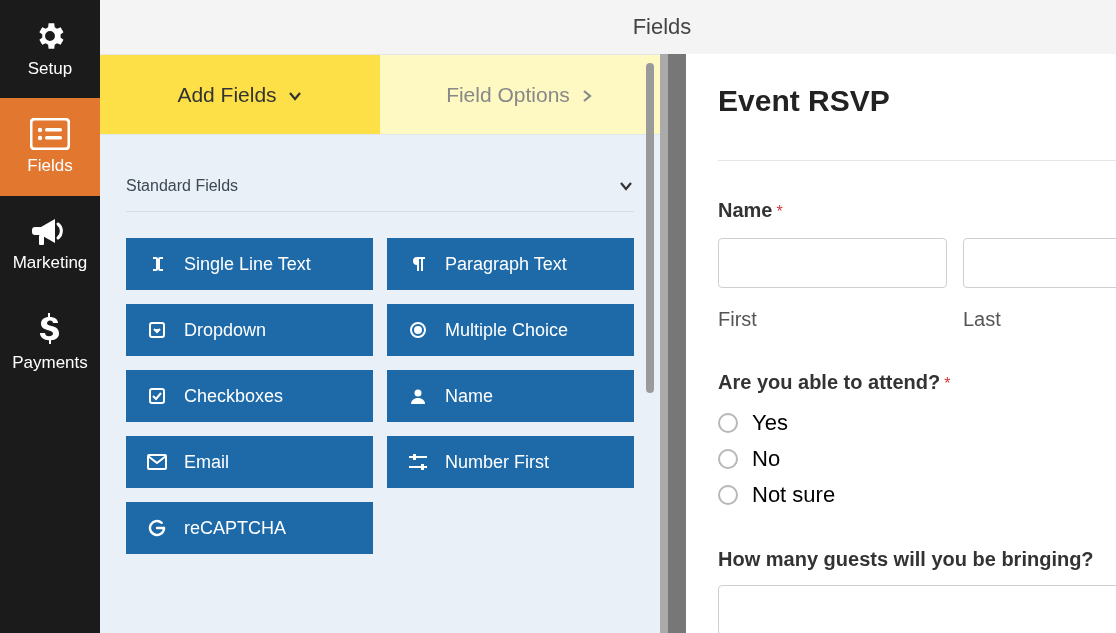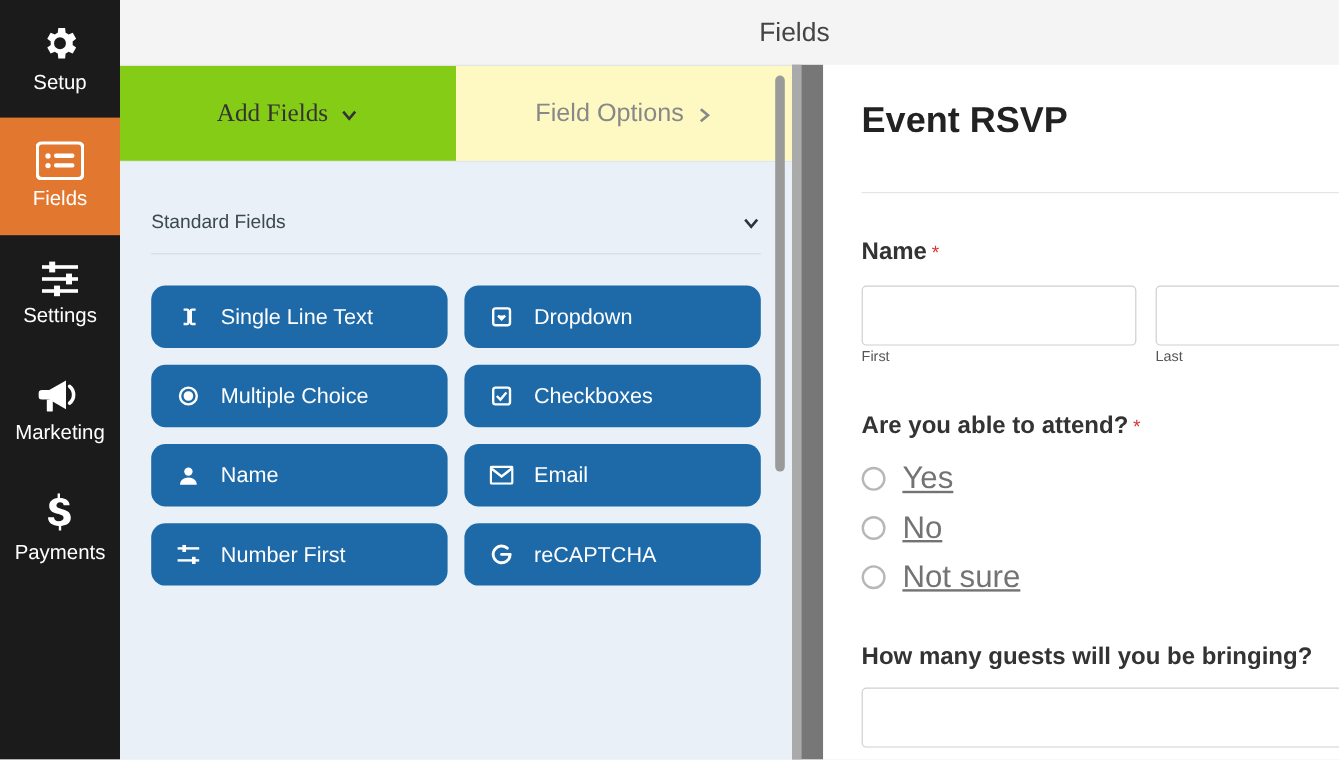--- a/index.html
+++ b/index.html
@@ -41,39 +41,39 @@
     background: #9a9a9a; border-radius: 4px;
   }
   .tabs {
     display: flex; height: 80px; border-bottom: 1px solid #dfe6ee;
   }
   .tab {
     flex: 1; display: flex; align-items: center; justify-content: center; gap: 10px;
     font-size: 21px; color: #3c434a; cursor: pointer;
   }
   .tab.inactive { background: #fef9c3; color: #888; }
-  .tab.active { background: #84cc16; color: #333; font-family: Liberation Serif, serif; }
+  .tab.active { background: #fde047; color: #333; }
   .tab .chev { font-size: 18px; position: relative; top: 1px; }
 
   .section {
     padding: 24px 26px 0 26px;
   }
   .section-header {
     display: flex; align-items: center; justify-content: space-between;
     font-size: 16px; color: #3c4852; padding: 18px 0 16px 0;
     border-bottom: 1px solid #d6dde5;
   }
   .section-header .chev { font-size: 18px; color: #444; }
 
   .field-grid {
     display: grid; grid-template-columns: 1fr 1fr; gap: 14px;
     margin-top: 26px;
   }
   .field-btn {
-    background: #1e6aa8; color: #fff; border: none; border-radius: 12px;
+    background: #1e6aa8; color: #fff; border: none; border-radius: 0;
     height: 52px; display: flex; align-items: center; gap: 16px;
     padding: 0 20px; font-size: 18px; cursor: pointer;
   }
   .field-btn .icon { display:flex; align-items:center; justify-content:center; width: 22px; }
 
   
   .divider {
     width: 26px; background: #777; border-left: 8px solid #aaa; border-right: 0;
   }
 
@@ -84,29 +84,29 @@
   .preview h1 { font-size: 30px; font-weight: 700; color: #222; }
   .hr { border: none; border-top: 1px solid #e5e5e5; margin: 42px 0 38px 0; }
   .field-label { font-size: 20px; font-weight: 600; color: #333; }
   .req { color: #d63638; margin-left: 4px; }
   .name-row { display: flex; gap: 16px; margin-top: 16px; }
   .name-col { flex: 1; display: flex; flex-direction: column; }
   .text-input {
     height: 50px; border: 1px solid #cfcfcf; border-radius: 4px; background: #fff;
     font-size: 16px; padding: 0 10px;
   }
-  .sublabel { font-size: 12px; color: #555; margin-top: 2px; }
+  .sublabel { font-size: 20px; color: #555; margin-top: 20px; }
   .block { margin-top: 40px; }
   .radio-group { margin-top: 16px; display: flex; flex-direction: column; gap: 10px; }
   .radio-row { display: flex; align-items: center; gap: 14px; }
   .radio {
     width: 20px; height: 20px; border: 2px solid #b7b7b7; border-radius: 50%;
     display: inline-block;
   }
-  .radio-label { font-size: 26px; color: #737373; text-decoration: underline; }
+  .radio-label { font-size: 22px; color: #000000; }
   .guests-input { margin-top: 14px; height: 50px; }
 
   
   svg { display: block; }
 </style>
 </head>
 <body>
 
 <div class="app">
 
@@ -126,33 +126,20 @@
             <circle cx="10" cy="12" r="2.2"></circle>
             <rect x="15" y="10" width="17" height="3.6" rx="1.5"></rect>
             <circle cx="10" cy="20" r="2.2"></circle>
             <rect x="15" y="18" width="17" height="3.6" rx="1.5"></rect>
           </svg>
       </span>
       <span>Fields</span>
     </div>
     <div class="side-item">
       <span class="icon">
-        <svg width="34" height="30" viewBox="0 0 34 30" fill="white">
-            <rect x="2" y="4" width="30" height="3"></rect>
-            <rect x="2" y="14" width="30" height="3"></rect>
-            <rect x="2" y="24" width="30" height="3"></rect>
-            <rect x="8" y="1" width="5" height="9"></rect>
-            <rect x="22" y="11" width="5" height="9"></rect>
-            <rect x="12" y="21" width="5" height="9"></rect>
-          </svg>
-      </span>
-      <span>Settings</span>
-    </div>
-    <div class="side-item">
-      <span class="icon">
         <svg width="36" height="30" viewBox="0 0 36 30" fill="white">
             <path d="M3 10h6l14-8v24l-14-8H3a3 3 0 0 1-3-3v-2a3 3 0 0 1 3-3Z"></path>
             <path d="M26 7a9 9 0 0 1 0 14" fill="none" stroke="white" stroke-width="3" stroke-linecap="round"></path>
             <rect x="7" y="18" width="5" height="10" rx="1"></rect>
           </svg>
       </span>
       <span>Marketing</span>
     </div>
     <div class="side-item">
       <span class="icon">
@@ -204,20 +191,28 @@
             <button class="field-btn">
               <span class="icon">
                 <svg width="18" height="18" viewBox="0 0 18 18" fill="white">
                     <path d="M5 2h3a2 2 0 0 1 2 2 2 2 0 0 1 2-2h3v2h-3v10h3v2h-3a2 2 0 0 1-2-2 2 2 0 0 1-2 2H5v-2h3V4H5Z"></path>
                   </svg>
               </span>
               <span>Single Line Text</span>
             </button>
             <button class="field-btn">
               <span class="icon">
+                <svg width="18" height="18" viewBox="0 0 18 18" fill="white">
+                    <path d="M8 2h8v2h-2v12h-2V4h-2v12H8V10a4 4 0 0 1 0-8Z"></path>
+                  </svg>
+              </span>
+              <span>Paragraph Text</span>
+            </button>
+            <button class="field-btn">
+              <span class="icon">
                 <svg width="18" height="18" viewBox="0 0 18 18" fill="none" stroke="white" stroke-width="2">
                     <rect x="2" y="2" width="14" height="14" rx="2"></rect>
                     <polyline points="6,8 9,11 12,8" fill="white" stroke="white"></polyline>
                   </svg>
               </span>
               <span>Dropdown</span>
             </button>
             <button class="field-btn">
               <span class="icon">
                 <svg width="18" height="18" viewBox="0 0 18 18" fill="none" stroke="white" stroke-width="2">

